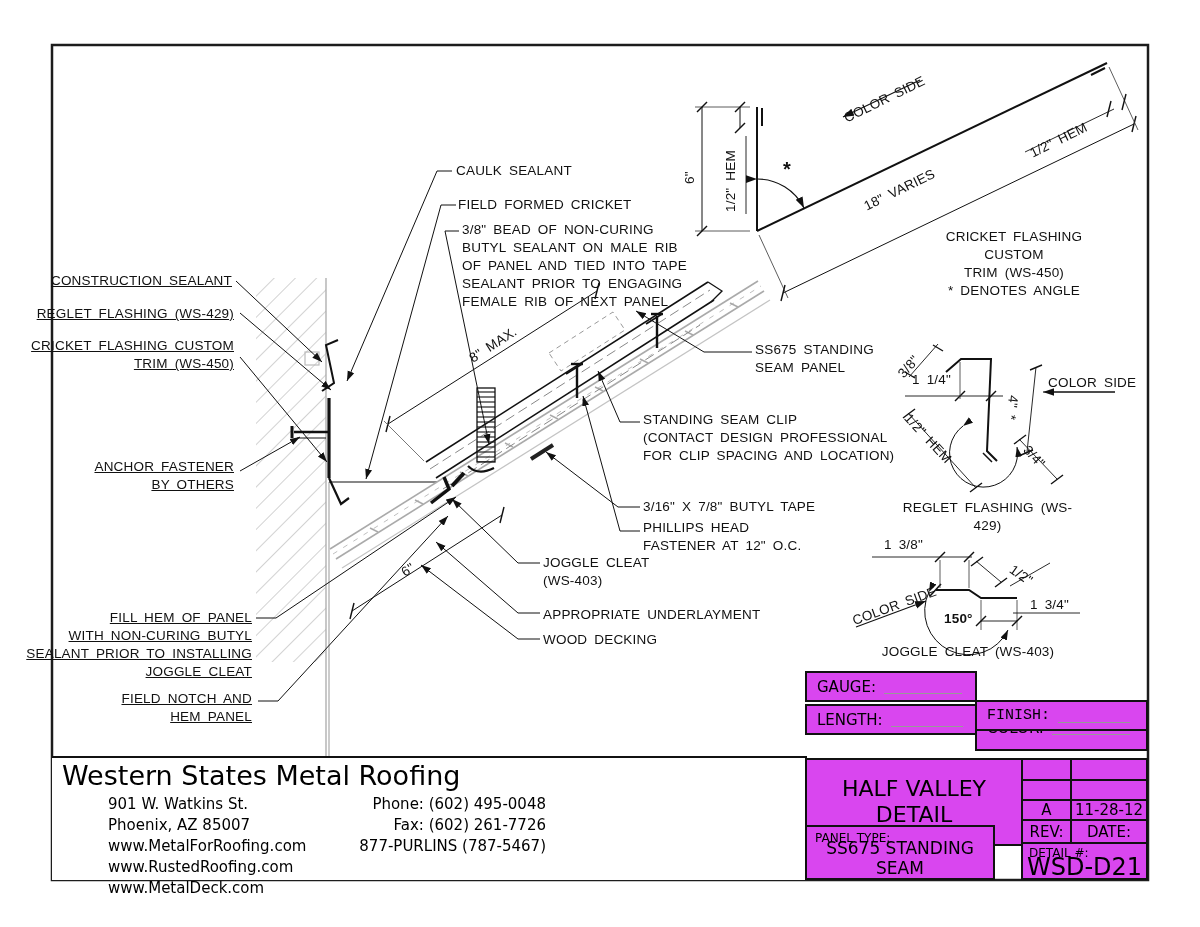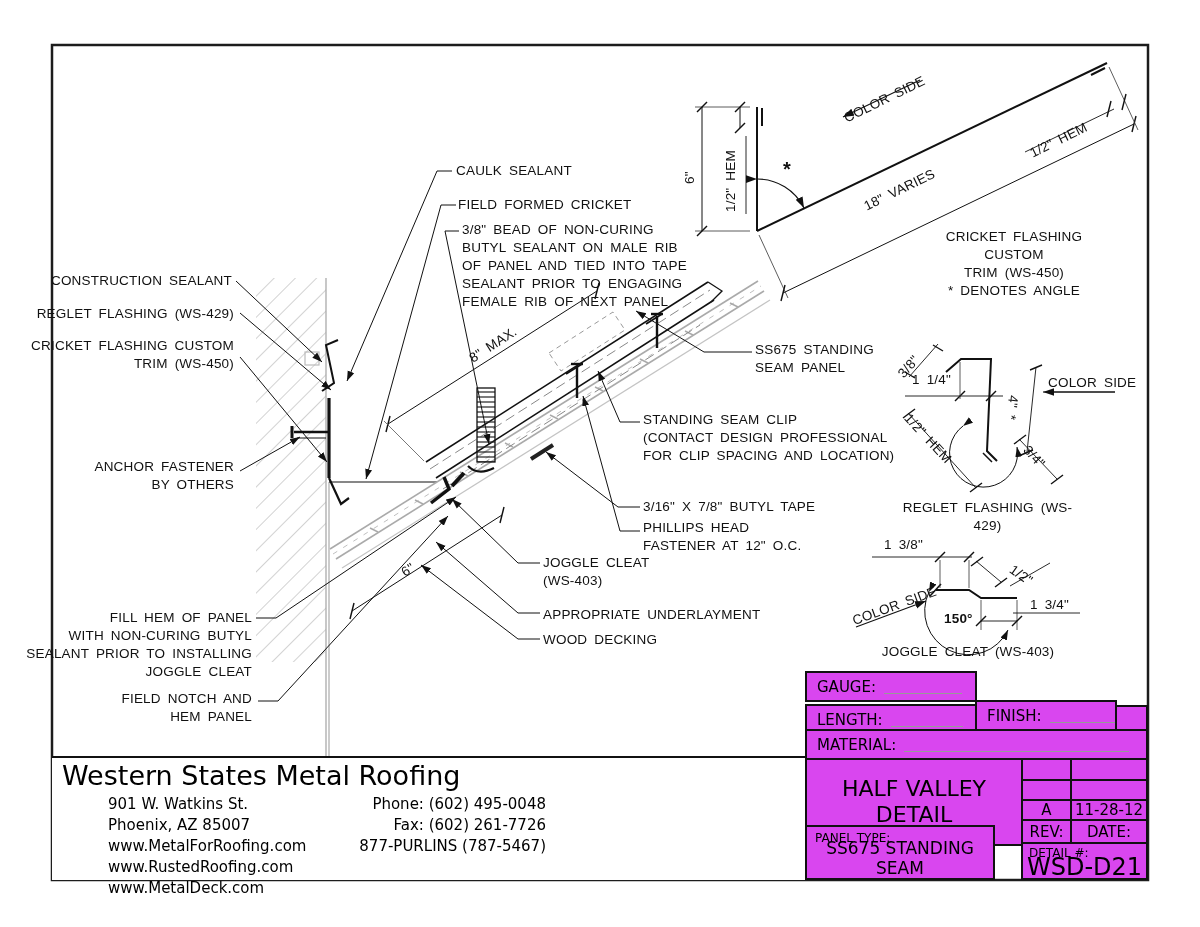--- a/index.html
+++ b/index.html
@@ -1,21 +1,21 @@
 <!DOCTYPE html>
 <html><head>
 <meta charset="utf-8">
 <style>
   html,body{margin:0;padding:0;background:#fff;}
   #page{position:relative;width:1200px;height:927px;background:#fff;overflow:hidden;
         font-family:"Liberation Sans",sans-serif;}
   #linework{position:absolute;left:0;top:0;}
   .ann{position:absolute;font:13.5px/18px "Liberation Sans",sans-serif;color:#111;
        letter-spacing:.2px;word-spacing:3px;white-space:pre-line;z-index:5;}
-  .ra{text-align:right;}
+  .ra{text-align:right;text-decoration:underline;}
   .cap{text-align:center;}
   .rot{transform-origin:0 0;}
   .big-ast{font-size:20px;font-weight:bold;}
   .tb-cell{position:absolute;border:2px solid #111;box-sizing:border-box;background:#d946ef;
        font:15px "DejaVu Sans",sans-serif;color:#000;display:flex;align-items:center;
        padding-left:10px;z-index:6;}
   .tb-center{justify-content:center;padding-left:0;}
   .blank{display:inline-block;border-bottom:1.5px solid #999;height:13px;margin-left:8px;}
   .title-big{font:22px/26px "DejaVu Sans",sans-serif;text-align:center;width:100%;}
   .panel-lab{position:absolute;left:8px;top:4px;font:12px "DejaVu Sans",sans-serif;}
@@ -272,27 +272,23 @@
   <span class="blank" style="width:78px;"></span>
 </div>
 <div class="tb-cell" style="left:975px;top:705px;width:173px;height:46px;">
   <span>COLOR:</span>
   <span class="blank" style="width:78px;"></span>
 </div>
 <div class="tb-cell" style="left:805px;top:704px;width:172px;height:31px;">
   <span>LENGTH:</span>
   <span class="blank" style="width:72px;"></span>
 </div>
-<div class="tb-cell" style="left:975px;top:700px;width:142px;height:31px;">
+<div class="tb-cell" style="left:975px;top:700px;width:173px;height:31px;font-family:Liberation Mono, monospace;">
   <span>FINISH:</span>
   <span class="blank" style="width:72px;"></span>
-</div>
-<div class="tb-cell" style="left:805px;top:729px;width:343px;height:31px;">
-  <span>MATERIAL:</span>
-  <span class="blank" style="width:225px;"></span>
 </div>
 
 <div class="tb-cell tb-center" style="left:805px;top:758px;width:218px;height:88px;">
   <div class="title-big" style="white-space:pre-line;">HALF VALLEY
 DETAIL</div>
 </div>
 <div class="tb-cell tb-center" style="left:805px;top:825px;width:190px;height:55px;">
   <span class="panel-lab">PANEL TYPE:</span>
   <div class="panel-val" style="white-space:pre-line;">SS675 STANDING
 SEAM</div>

